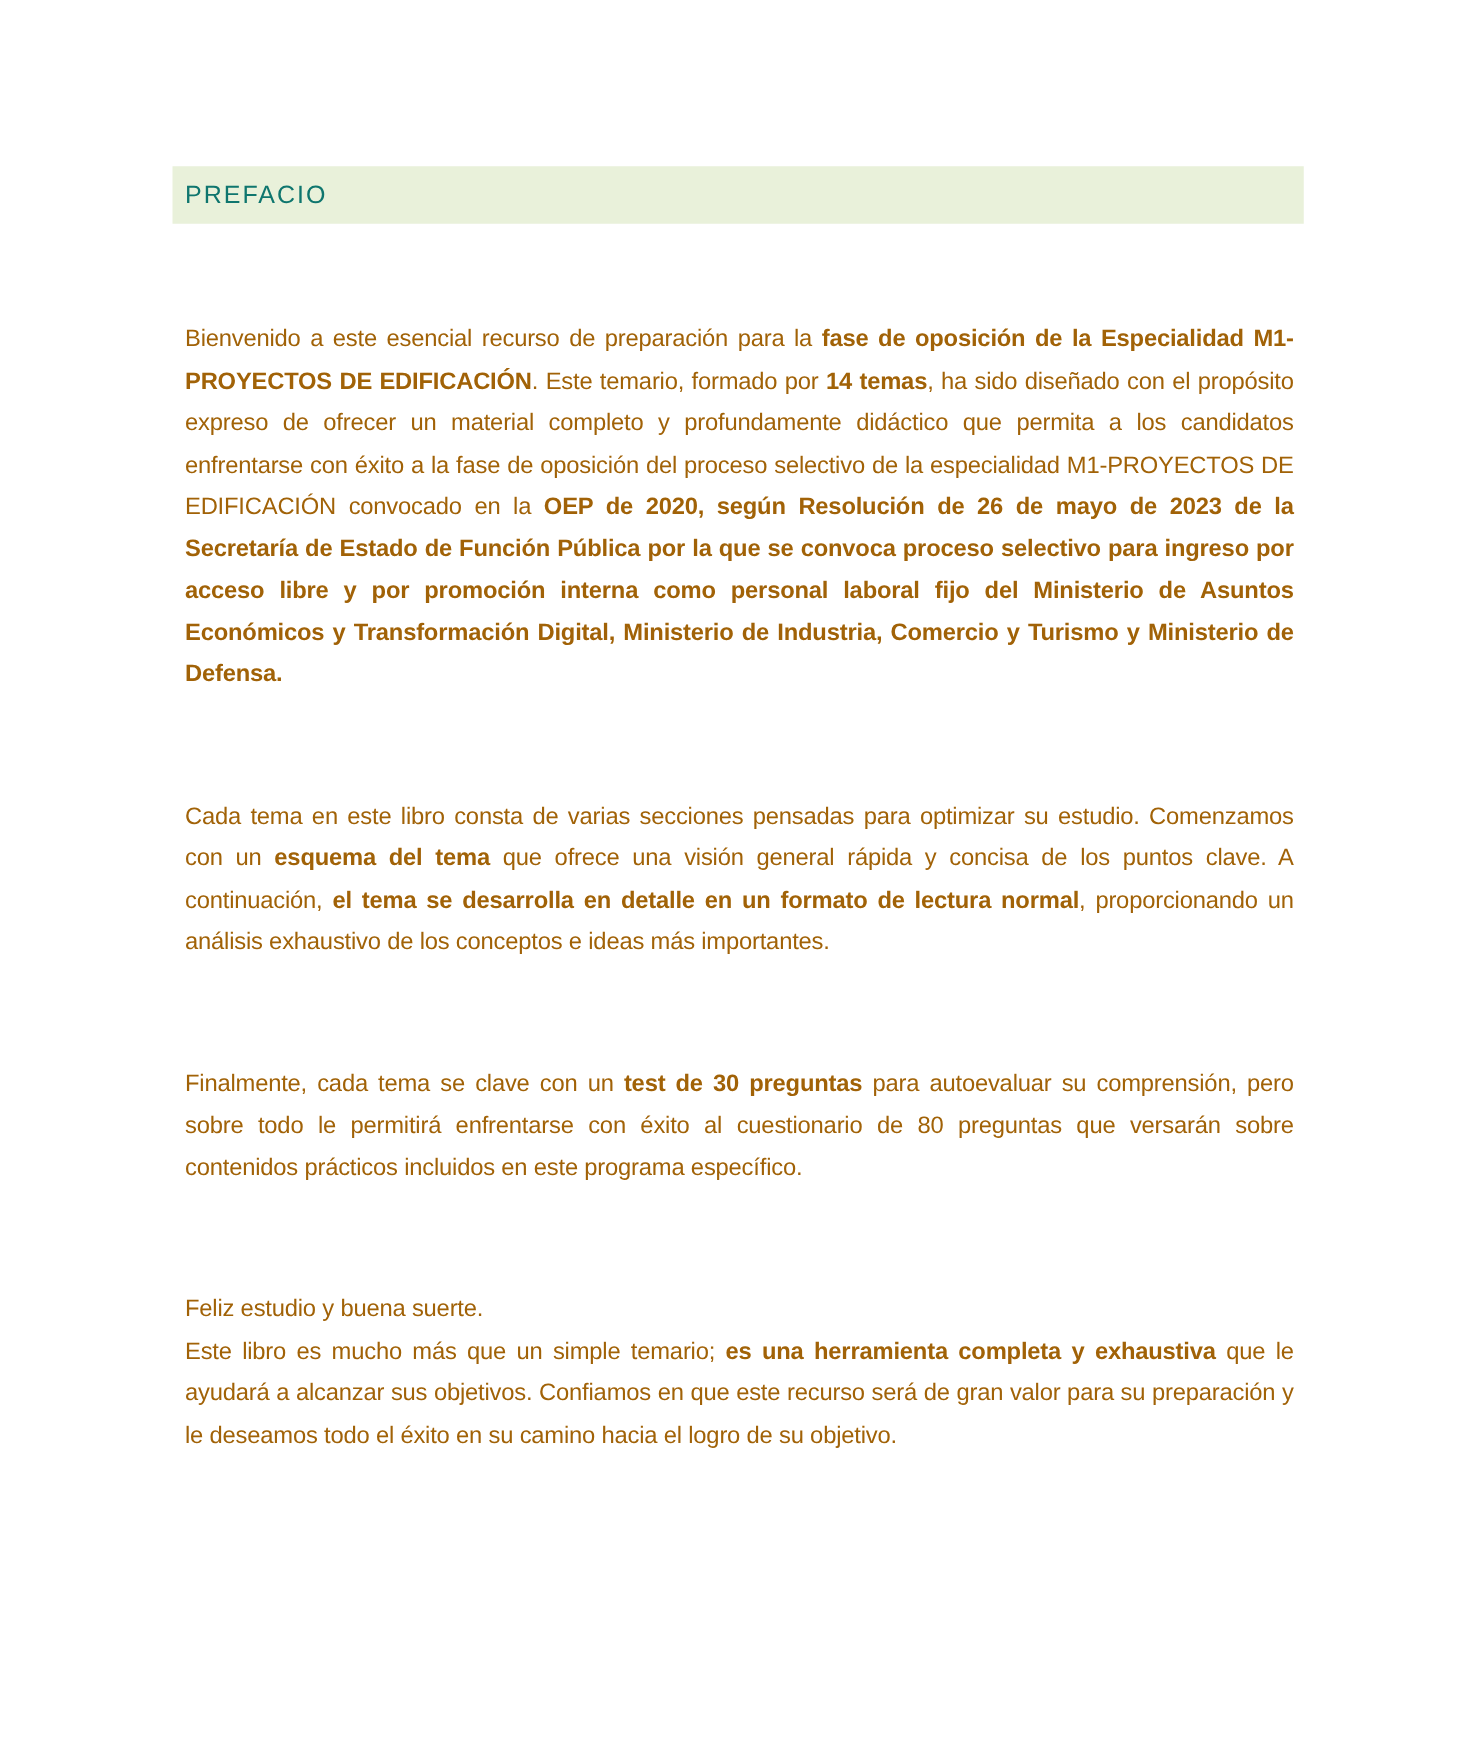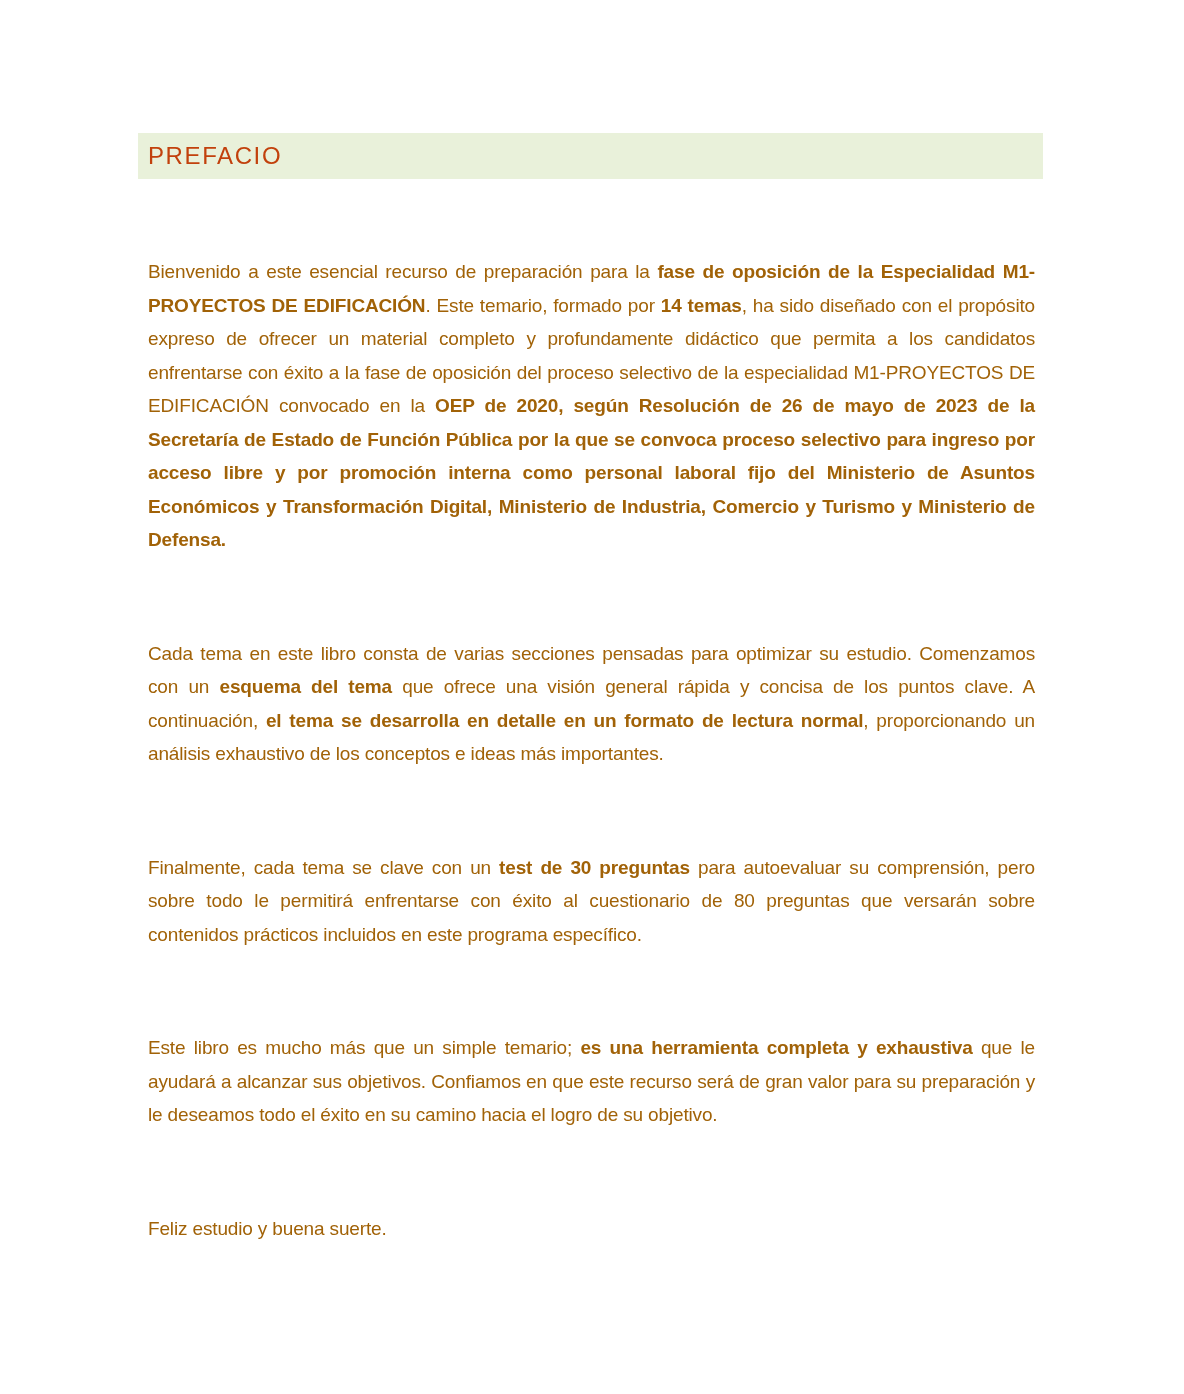--- a/index.html
+++ b/index.html
@@ -22,23 +22,23 @@
     left: 138px;
     width: 905px;
     height: 46px;
     background: #e9f1da;
     display: flex;
     align-items: center;
     box-sizing: border-box;
     padding-left: 10px;
   }
   .heading-text {
-    font-size: 24px;
+    font-size: 20px;
     letter-spacing: 1.6px;
-    color: #c2410c;
+    color: #0f766e;
     font-weight: 400;
   }
   .body-col {
     position: absolute;
     top: 255px;
     left: 148px;
     width: 887px;
   }
   .para {
     margin: 0 0 80px 0;
@@ -67,19 +67,19 @@
   </div>
 
   <div class="body-col">
 
     <p class="para"><span>Bienvenido a este esencial recurso de preparación para la </span><span class="b">fase de oposición de la Especialidad M1-PROYECTOS DE EDIFICACIÓN</span><span>. Este temario, formado por </span><span class="b">14 temas</span><span>, ha sido diseñado con el propósito expreso de ofrecer un material completo y profundamente didáctico que permita a los candidatos enfrentarse con éxito a la fase de oposición del proceso selectivo de la especialidad M1-PROYECTOS DE EDIFICACIÓN convocado en la </span><span class="b">OEP de 2020, según Resolución de 26 de mayo de 2023 de la Secretaría de Estado de Función Pública por la que se convoca proceso selectivo para ingreso por acceso libre y por promoción interna como personal laboral fijo del Ministerio de Asuntos Económicos y Transformación Digital, Ministerio de Industria, Comercio y Turismo y Ministerio de Defensa.</span></p>
 
     <p class="para"><span>Cada tema en este libro consta de varias secciones pensadas para optimizar su estudio. Comenzamos con un </span><span class="b">esquema del tema</span><span> que ofrece una visión general rápida y concisa de los puntos clave. A continuación, </span><span class="b">el tema se desarrolla en detalle en un formato de lectura normal</span><span>, proporcionando un análisis exhaustivo de los conceptos e ideas más importantes.</span></p>
 
     <p class="para"><span>Finalmente, cada tema se clave con un </span><span class="b">test de 30 preguntas</span><span> para autoevaluar su comprensión, pero sobre todo le permitirá enfrentarse con éxito al cuestionario de 80 preguntas que versarán sobre contenidos prácticos incluidos en este programa específico.</span></p>
 
+    <p class="para last"><span>Feliz estudio y buena suerte.</span></p>
+
     <p class="para"><span>Este libro es mucho más que un simple temario; </span><span class="b">es una herramienta completa y exhaustiva</span><span> que le ayudará a alcanzar sus objetivos. Confiamos en que este recurso será de gran valor para su preparación y le deseamos todo el éxito en su camino hacia el logro de su objetivo.</span></p>
-
-    <p class="para last"><span>Feliz estudio y buena suerte.</span></p>
 
   </div>
 
 </div>
 
 </body></html>

